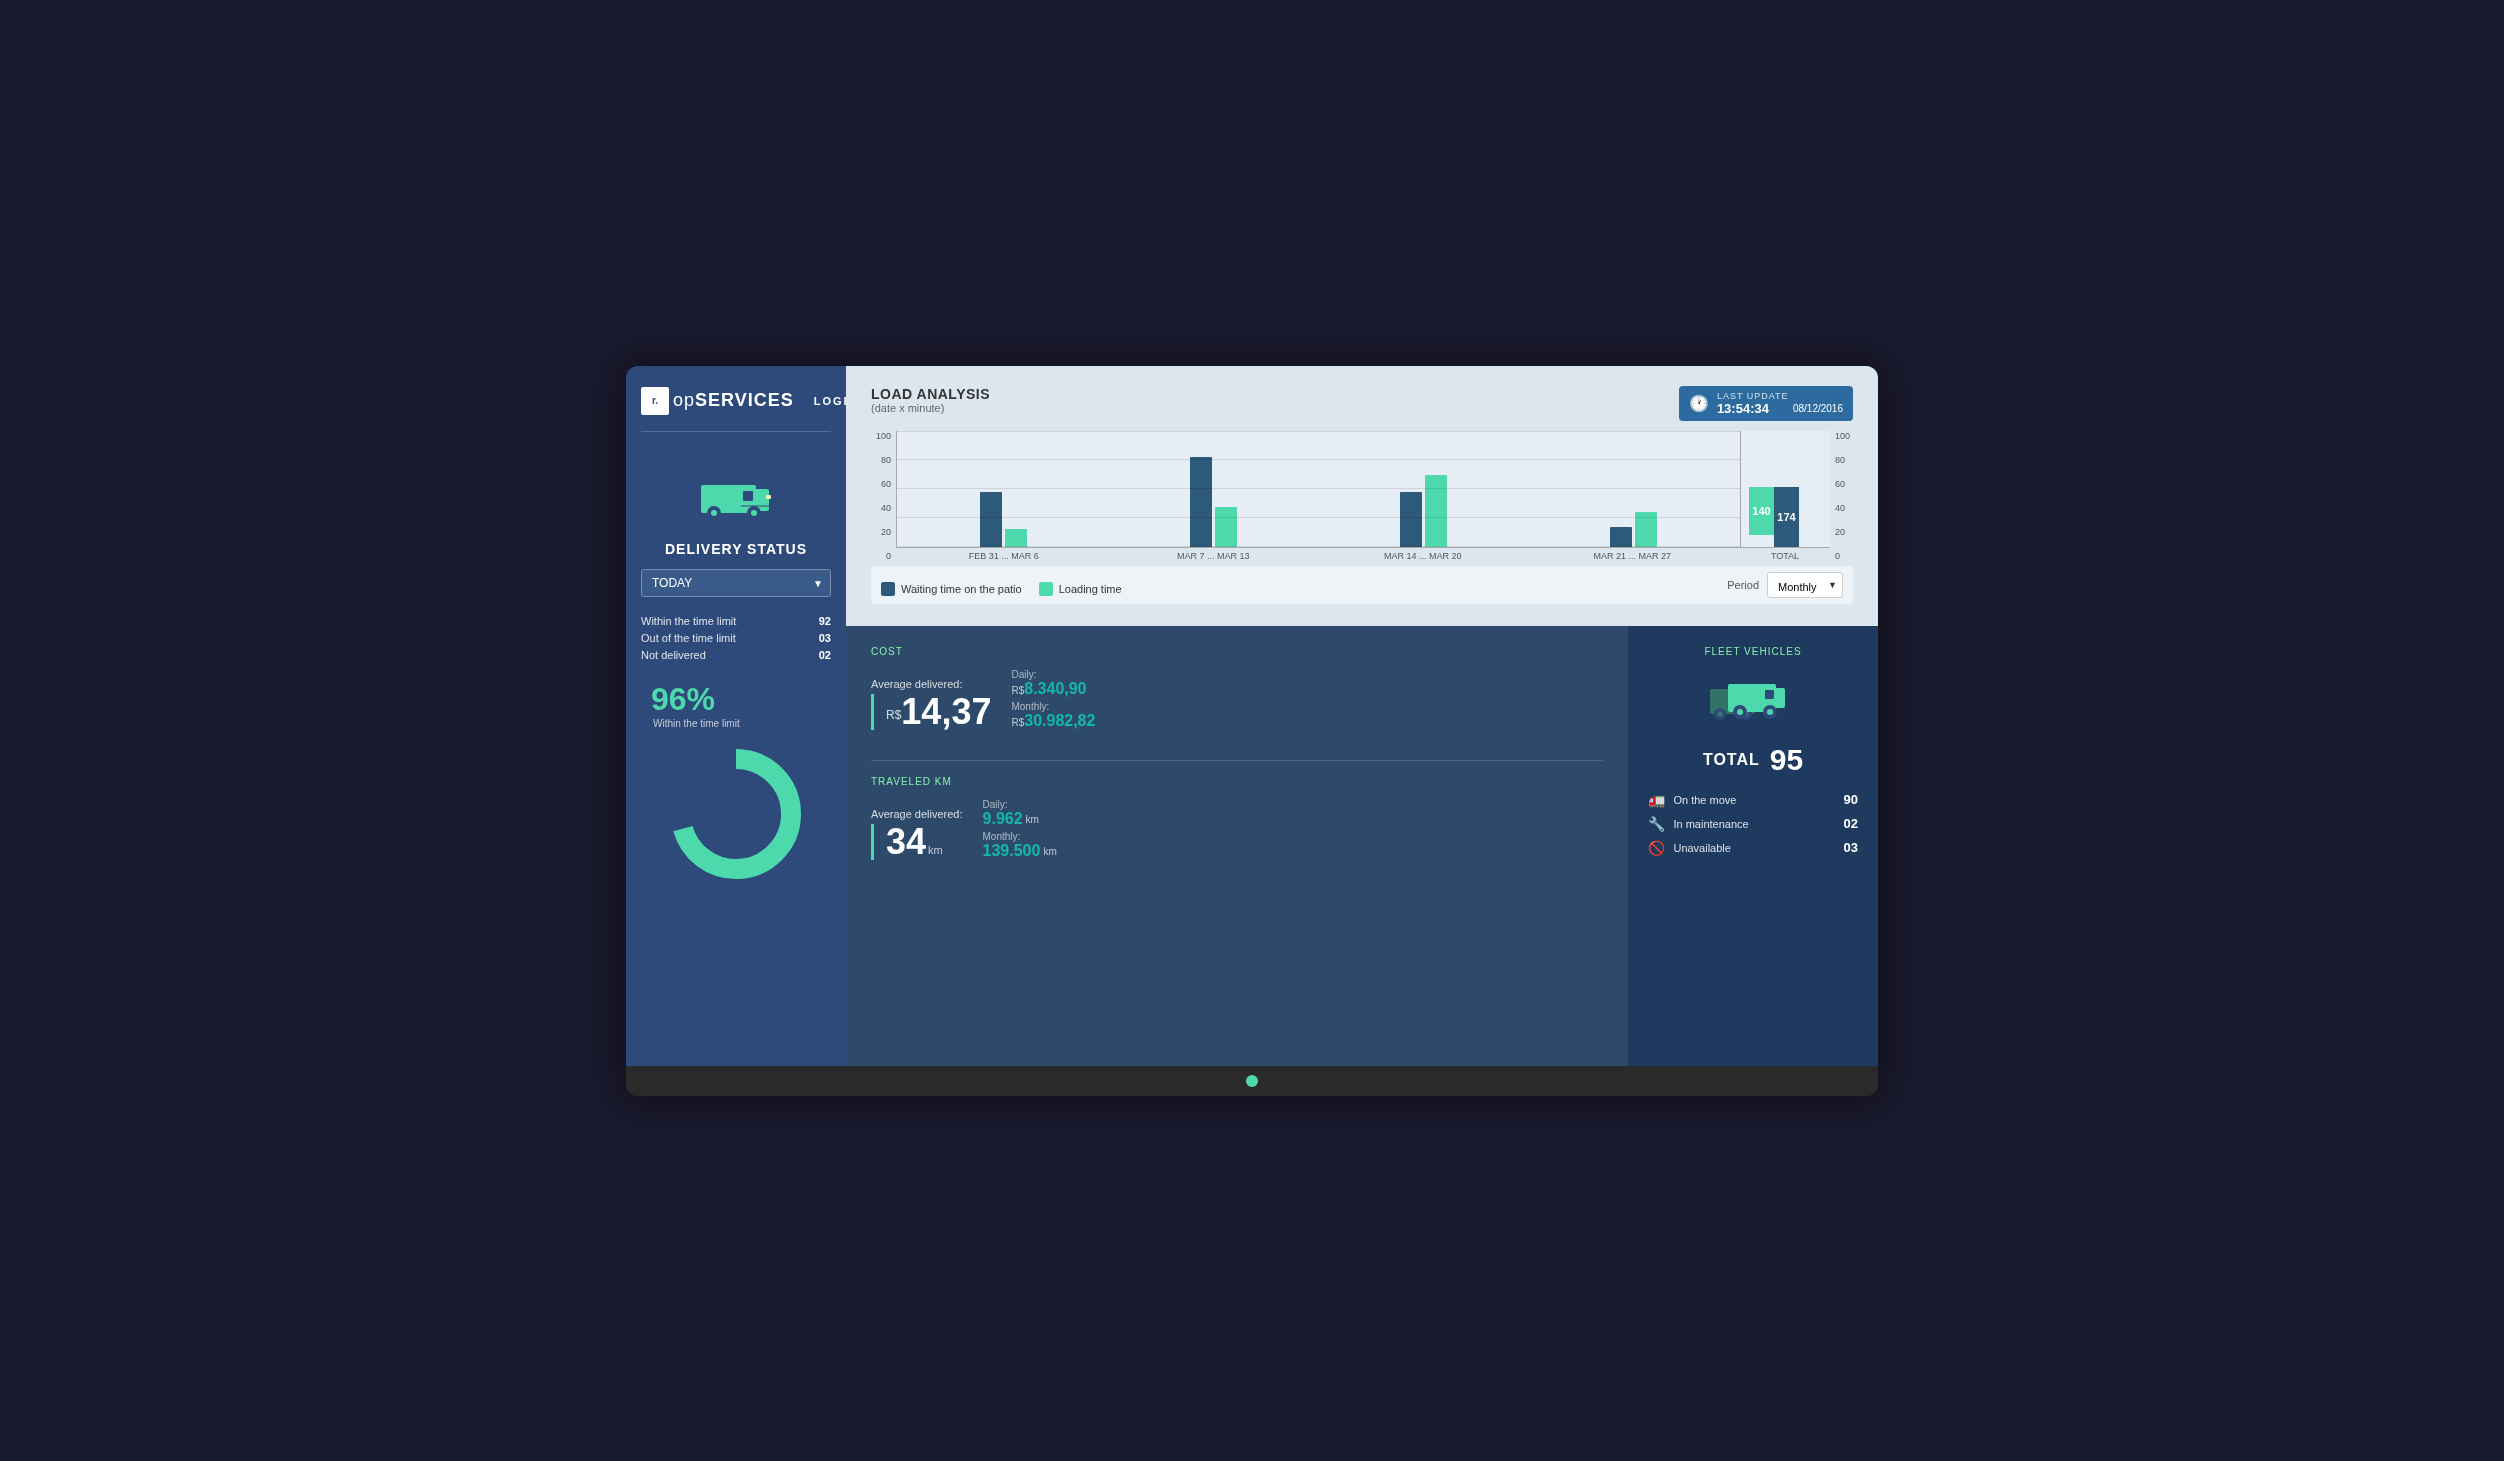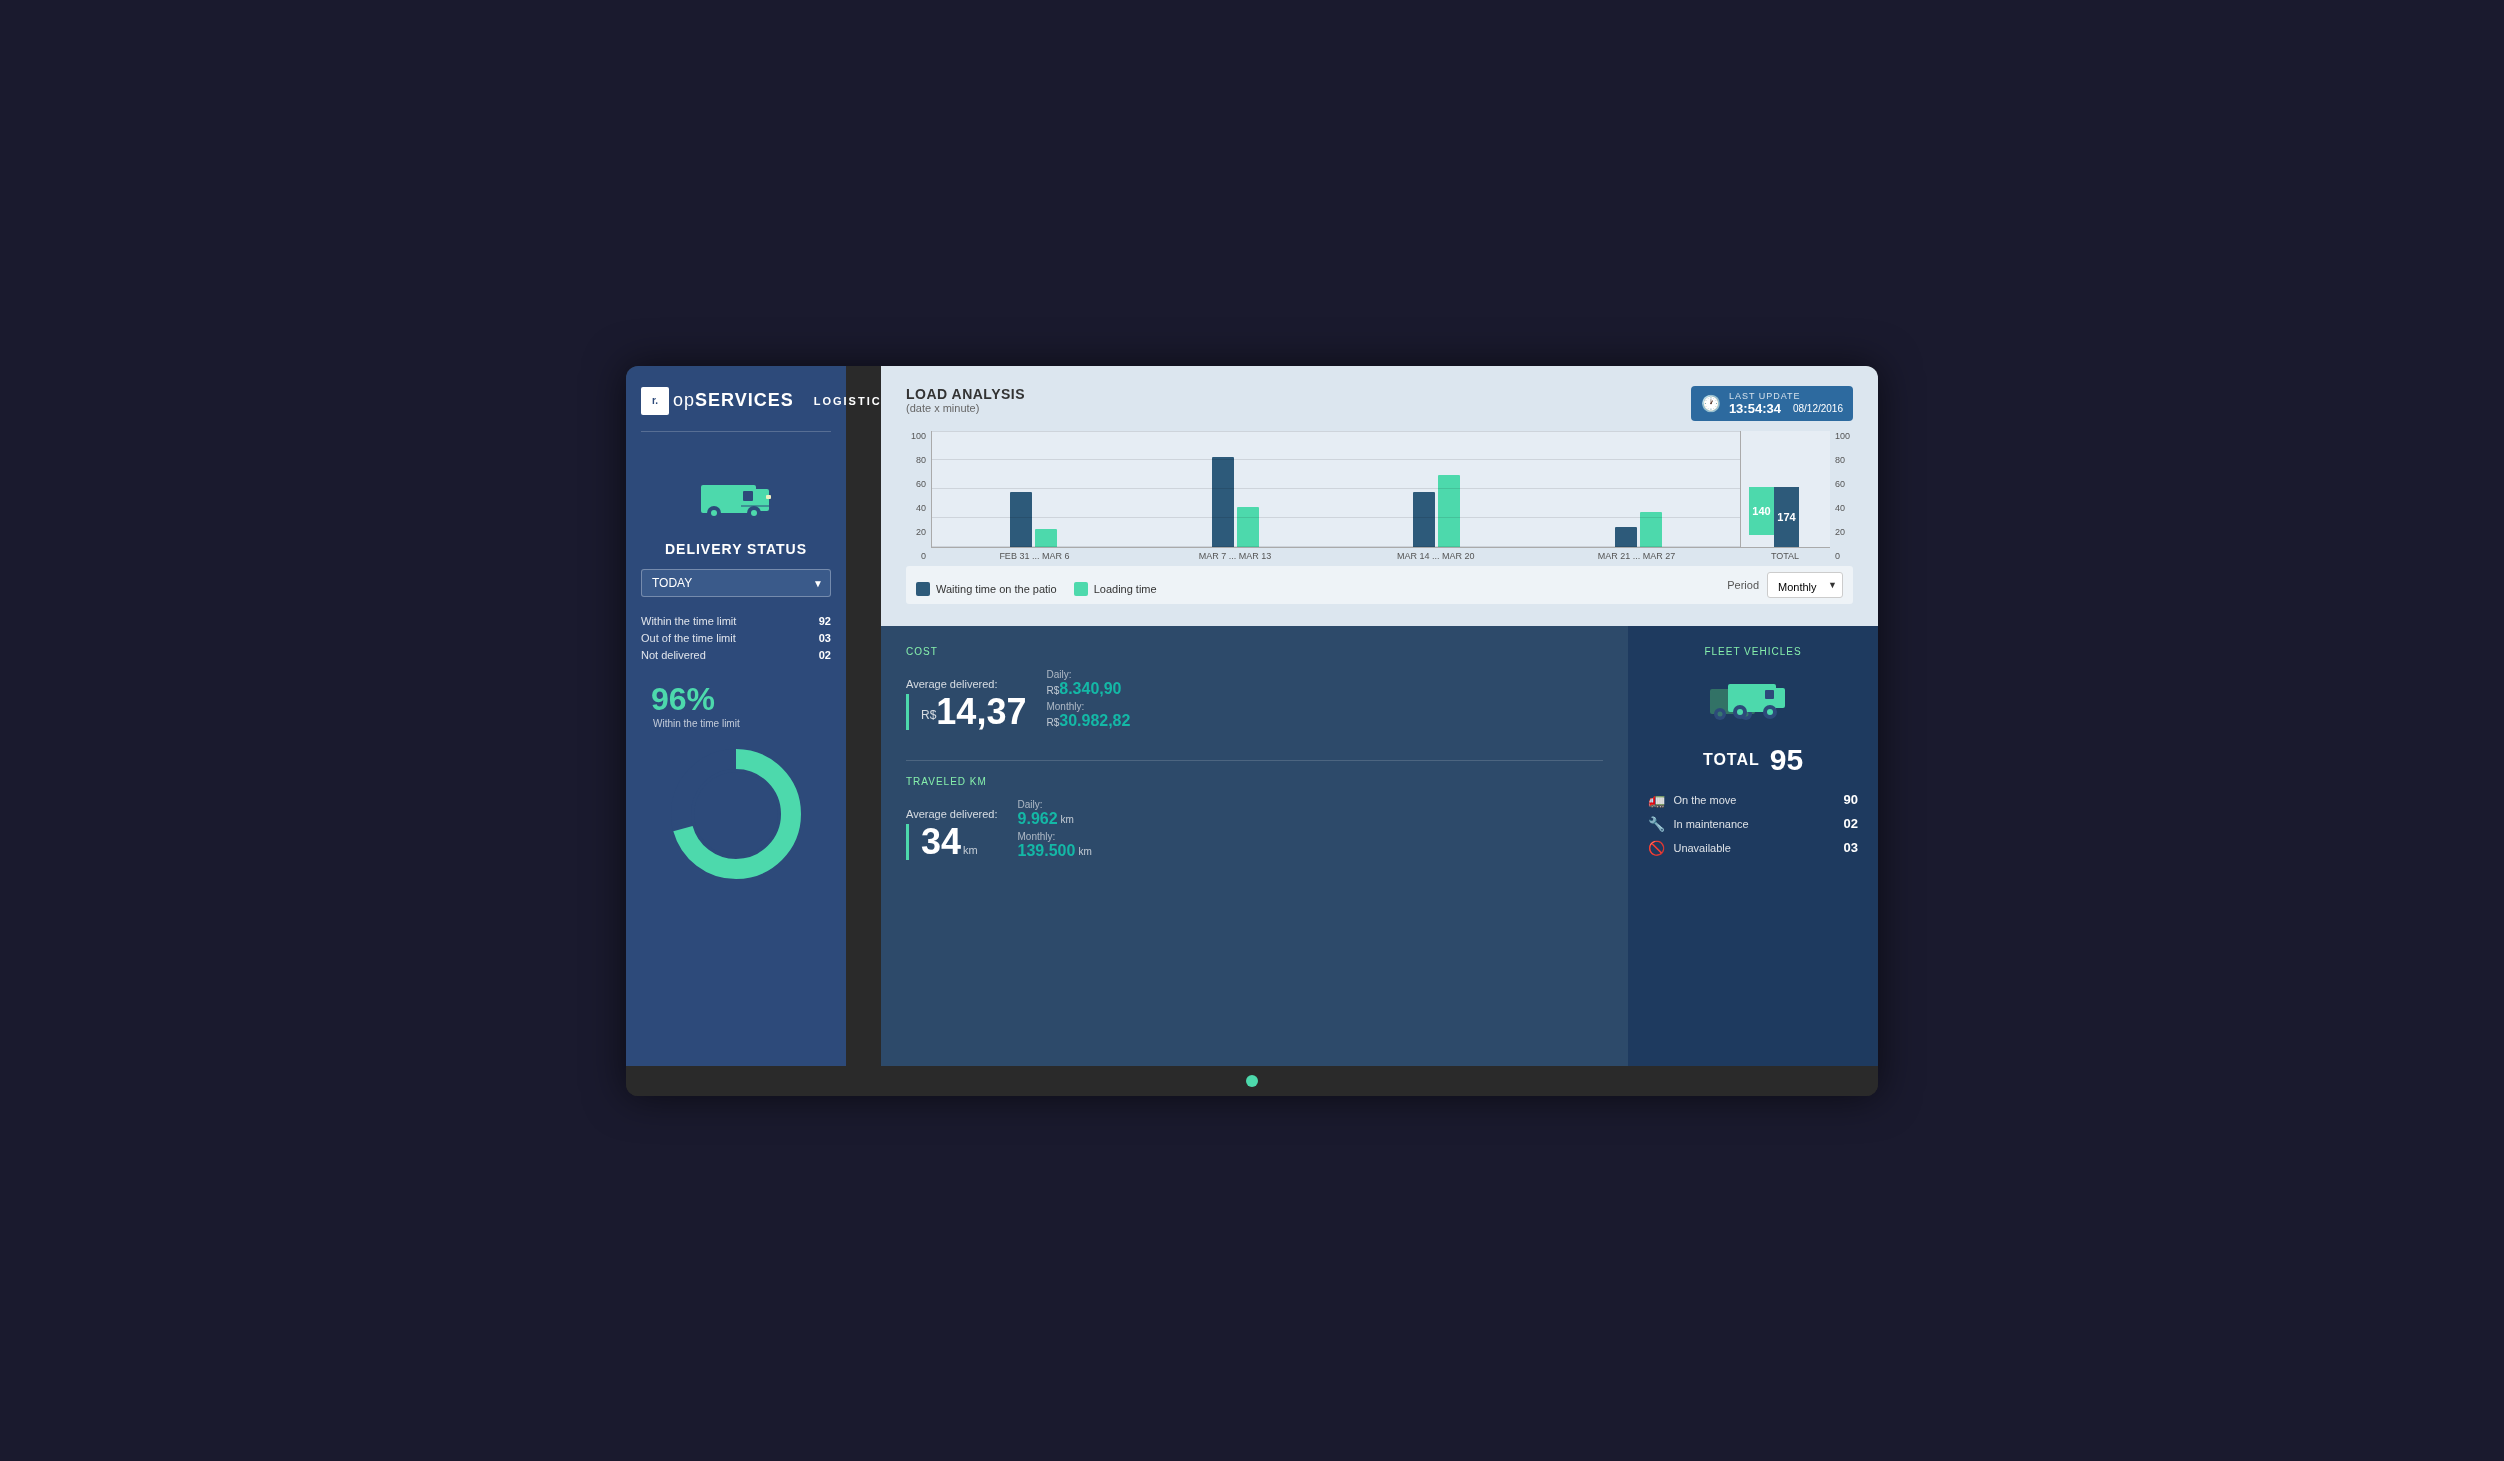--- a/index.html
+++ b/index.html
@@ -150,21 +150,20 @@
       width: 140px;
       height: 140px;
       margin-top: 5px;
     }
     
     .right-content {
       flex: 1;
       display: flex;
       flex-direction: column;
       overflow: hidden;
-      margin-left: 35px;
     }
     
     .chart-area {
       background: #dce6ef;
       padding: 20px 25px 15px;
       flex: 0 0 auto;
       height: 260px;
     }
     .chart-header {
       display: flex;
@@ -558,21 +557,21 @@
       <div class="chart-area">
         <div class="chart-header">
           <div>
             <div class="chart-title">LOAD ANALYSIS</div>
             <div class="chart-subtitle">(date x minute)</div>
           </div>
           <div class="last-update-badge">
             <span class="update-icon">🕐</span>
             <div>
               <div class="update-label">LAST UPDATE</div>
-              <div style="display:flex;gap:12px;align-items:center;">
+              <div style="display:flex;gap:24px;align-items:center;">
                 <span class="update-time">13:54:34</span>
                 <span class="update-date">08/12/2016</span>
               </div>
             </div>
           </div>
         </div>
 
         <div style="display:flex;height:130px;margin-bottom:5px;">
 
           <div class="y-axis">

